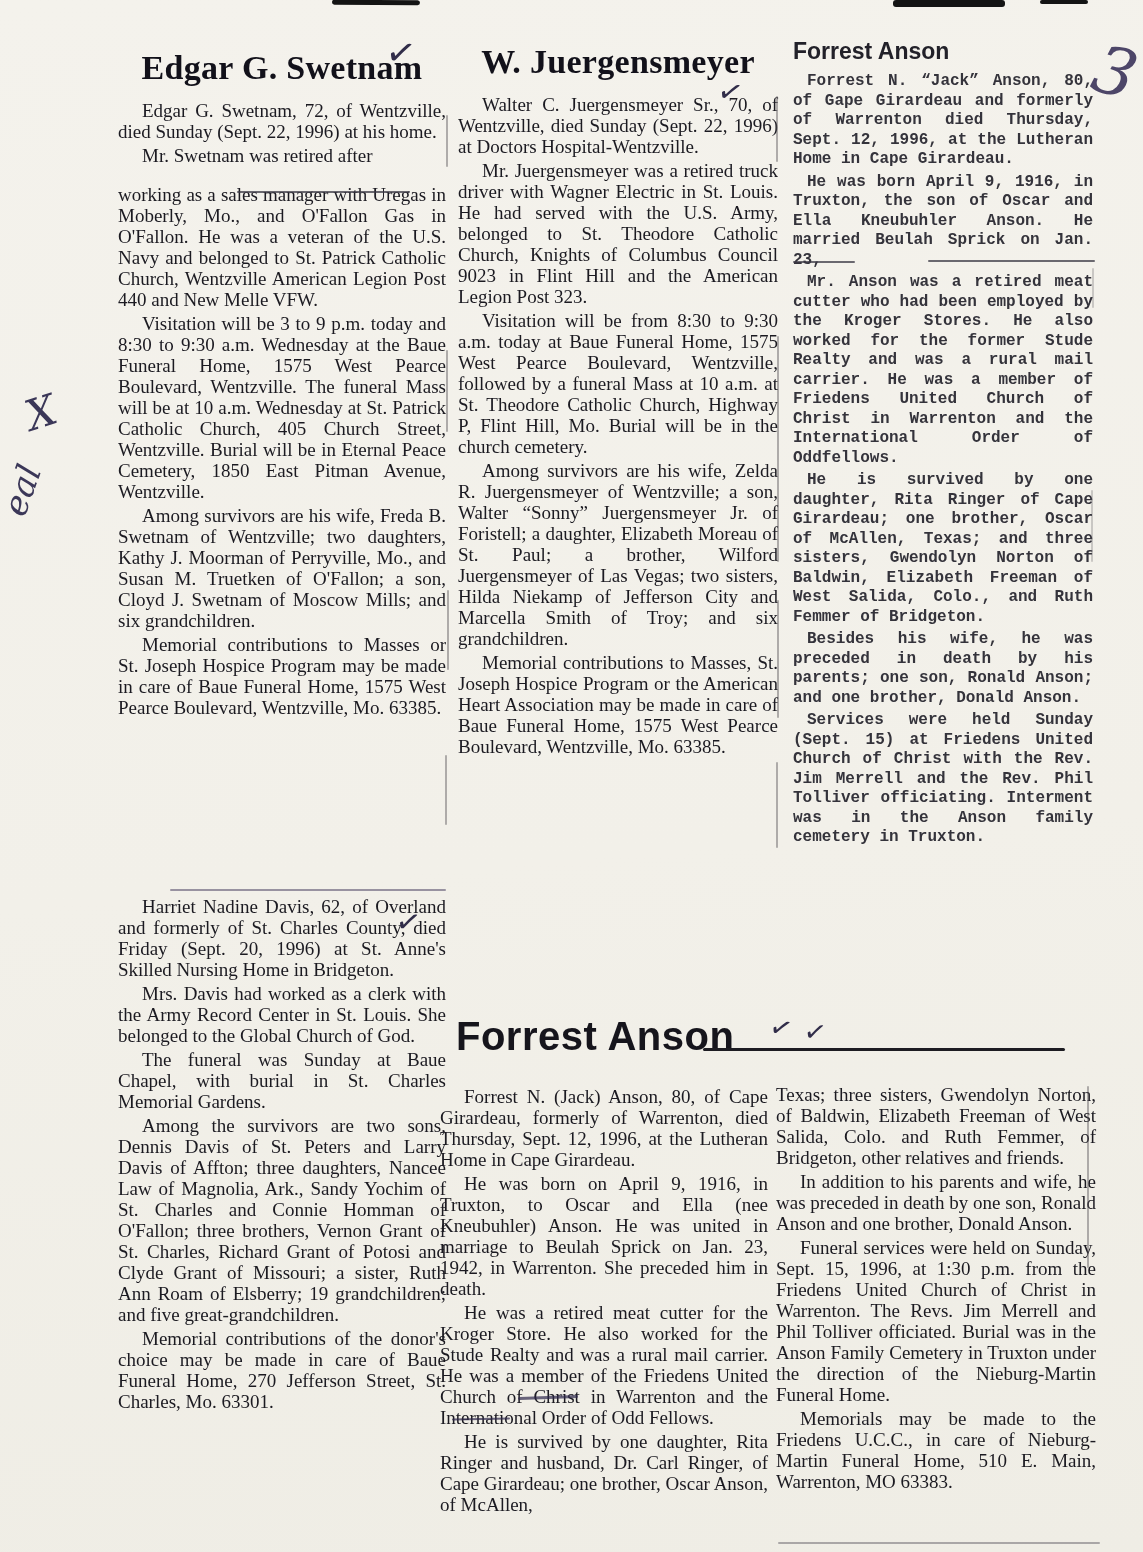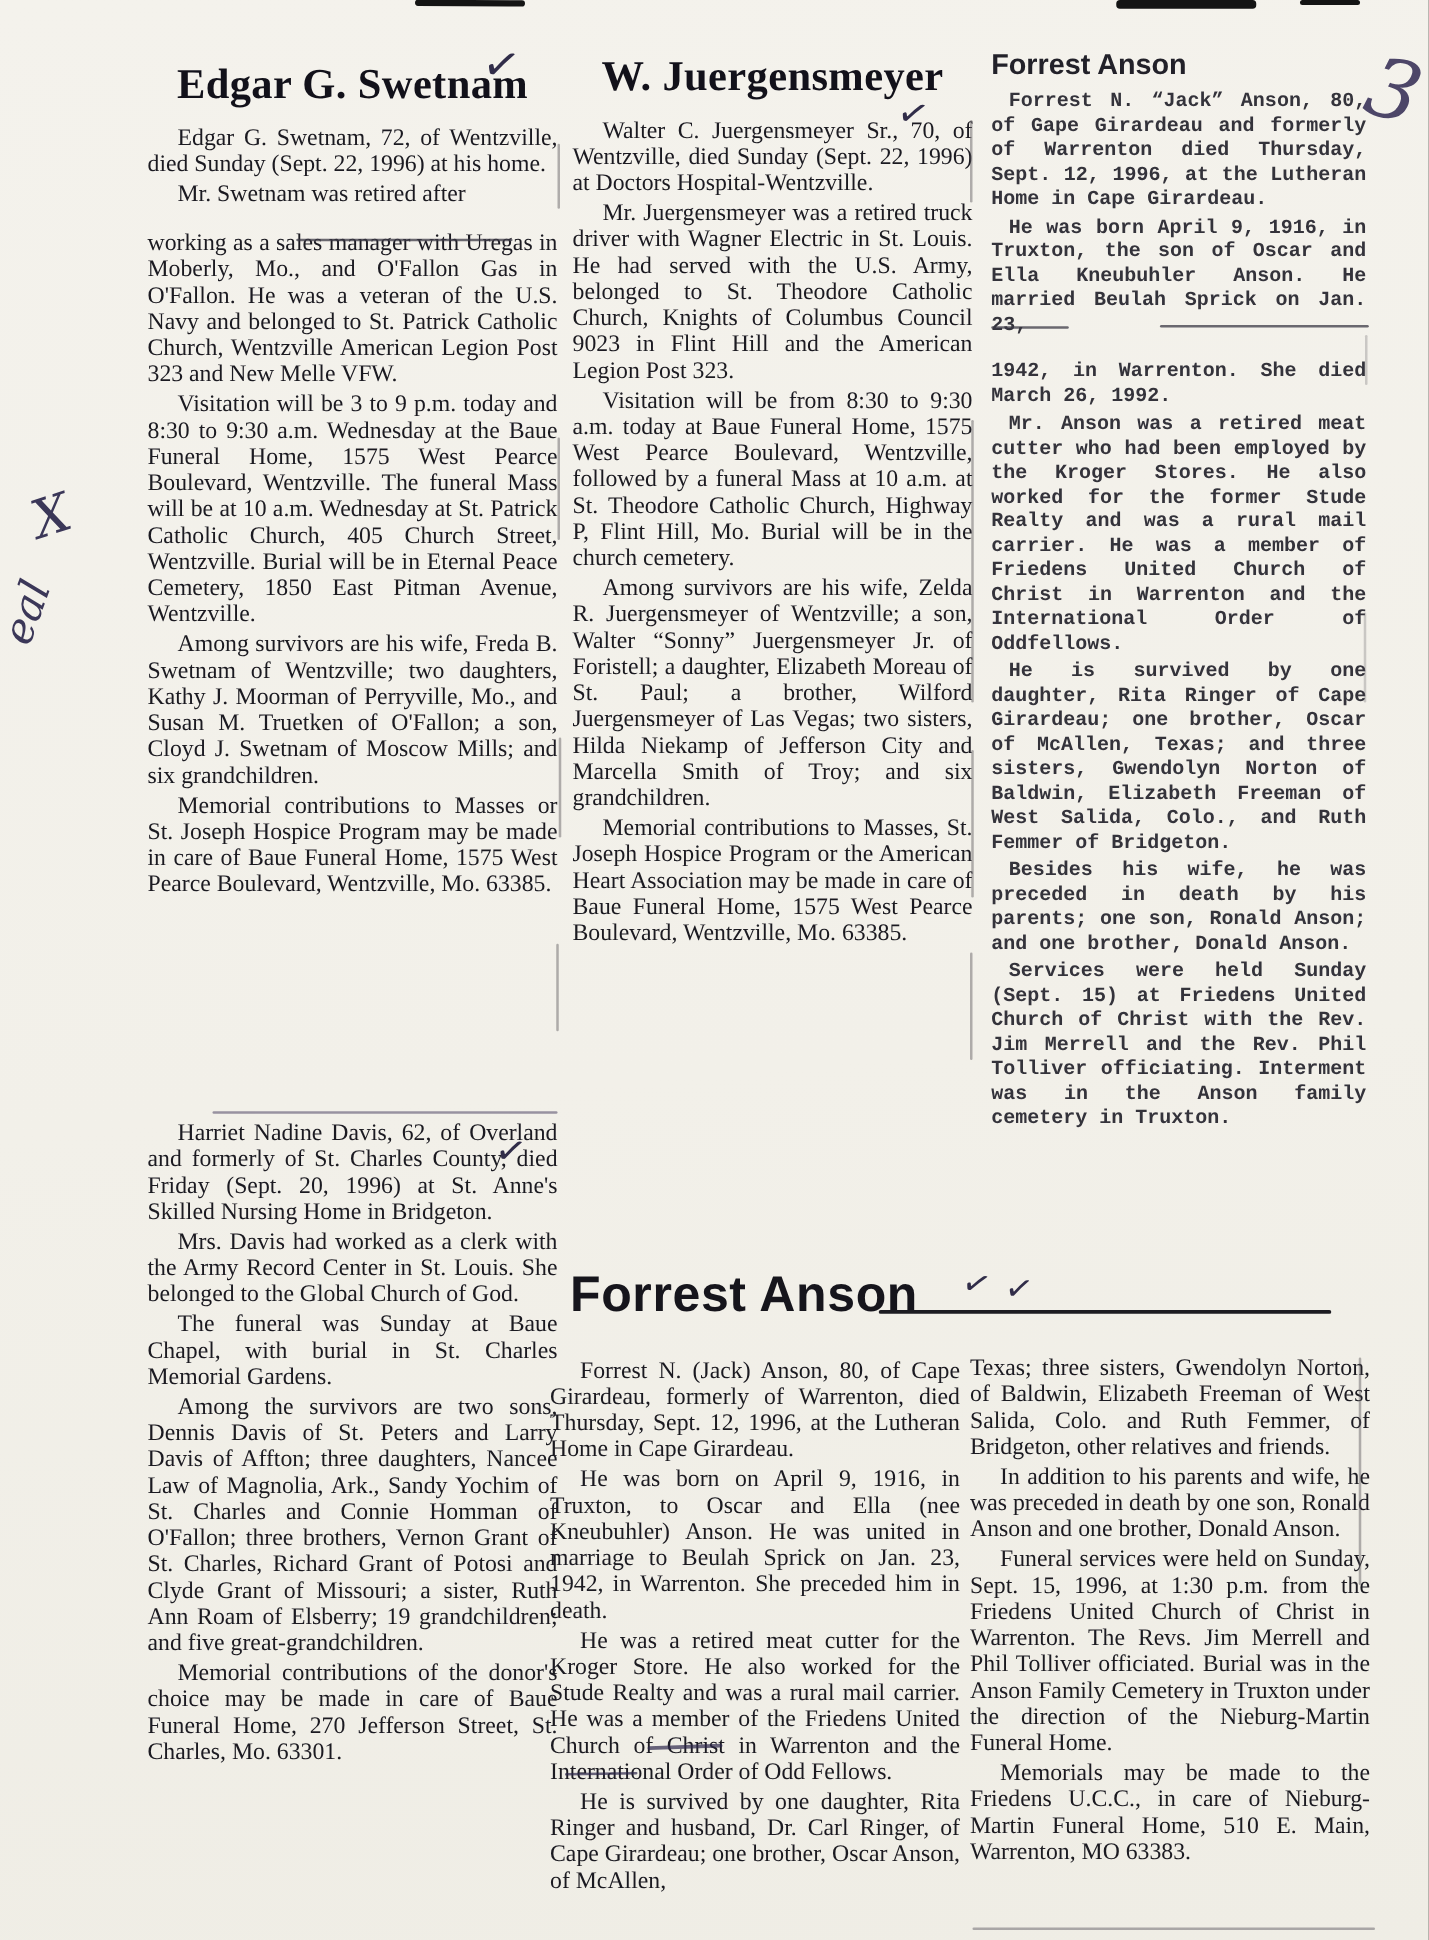--- a/index.html
+++ b/index.html
@@ -56,40 +56,39 @@
 </style>
 </head>
 <body>
 
 <div id="page">
 
   <article class="col serif" style="left:118px;top:50px;width:328px;">
     <h1 class="hl-serif">Edgar G. Swetnam</h1>
     <p>Edgar G. Swetnam, 72, of Wentzville, died Sunday (Sept. 22, 1996) at his home.</p>
     <p class="frag">Mr. Swetnam was retired after</p>
-    <p class="cont gap-top">working as a sales manager with Uregas in Moberly, Mo., and O'Fallon Gas in O'Fallon. He was a veteran of the U.S. Navy and belonged to St. Patrick Catholic Church, Wentzville American Legion Post 323 and New Melle VFW.</p>
+    <p class="cont gap-top">working as a sales manager with Uregas in Moberly, Mo., and O'Fallon Gas in O'Fallon. He was a veteran of the U.S. Navy and belonged to St. Patrick Catholic Church, Wentzville American Legion Post 440 and New Melle VFW.</p>
     <p>Visitation will be 3 to 9 p.m. today and 8:30 to 9:30 a.m. Wednesday at the Baue Funeral Home, 1575 West Pearce Boulevard, Wentzville. The funeral Mass will be at 10 a.m. Wednesday at St. Patrick Catholic Church, 405 Church Street, Wentzville. Burial will be in Eternal Peace Cemetery, 1850 East Pitman Avenue, Wentzville.</p>
     <p>Among survivors are his wife, Freda B. Swetnam of Wentzville; two daughters, Kathy J. Moorman of Perryville, Mo., and Susan M. Truetken of O'Fallon; a son, Cloyd J. Swetnam of Moscow Mills; and six grandchildren.</p>
     <p>Memorial contributions to Masses or St. Joseph Hospice Program may be made in care of Baue Funeral Home, 1575 West Pearce Boulevard, Wentzville, Mo. 63385.</p>
   </article>
 
   <article class="col serif" style="left:458px;top:44px;width:320px;">
     <h1 class="hl-serif">W. Juergensmeyer</h1>
     <p>Walter C. Juergensmeyer Sr., 70, of Wentzville, died Sunday (Sept. 22, 1996) at Doctors Hospital-Wentzville.</p>
     <p>Mr. Juergensmeyer was a retired truck driver with Wagner Electric in St. Louis. He had served with the U.S. Army, belonged to St. Theodore Catholic Church, Knights of Columbus Council 9023 in Flint Hill and the American Legion Post 323.</p>
     <p>Visitation will be from 8:30 to 9:30 a.m. today at Baue Funeral Home, 1575 West Pearce Boulevard, Wentzville, followed by a funeral Mass at 10 a.m. at St. Theodore Catholic Church, Highway P, Flint Hill, Mo. Burial will be in the church cemetery.</p>
     <p>Among survivors are his wife, Zelda R. Juergensmeyer of Wentzville; a son, Walter “Sonny” Juergensmeyer Jr. of Foristell; a daughter, Elizabeth Moreau of St. Paul; a brother, Wilford Juergensmeyer of Las Vegas; two sisters, Hilda Niekamp of Jefferson City and Marcella Smith of Troy; and six grandchildren.</p>
     <p>Memorial contributions to Masses, St. Joseph Hospice Program or the American Heart Association may be made in care of Baue Funeral Home, 1575 West Pearce Boulevard, Wentzville, Mo. 63385.</p>
   </article>
 
   <article class="col sans" style="left:793px;top:40px;width:300px;">
     <h1 class="hl-sans-sm">Forrest Anson</h1>
     <p>Forrest N. “Jack” Anson, 80, of Gape Girardeau and formerly of Warrenton died Thursday, Sept. 12, 1996, at the Lutheran Home in Cape Girardeau.</p>
     <p class="frag">He was born April 9, 1916, in Truxton, the son of Oscar and Ella Kneubuhler Anson. He married Beulah Sprick on Jan. 23,</p>
-    <p class="cont gap-top">1942, in Warrenton. She died March 26, 1992.</p>
     <p>Mr. Anson was a retired meat cutter who had been employed by the Kroger Stores. He also worked for the former Stude Realty and was a rural mail carrier. He was a member of Friedens United Church of Christ in Warrenton and the International Order of Oddfellows.</p>
     <p>He is survived by one daughter, Rita Ringer of Cape Girardeau; one brother, Oscar of McAllen, Texas; and three sisters, Gwendolyn Norton of Baldwin, Elizabeth Freeman of West Salida, Colo., and Ruth Femmer of Bridgeton.</p>
     <p>Besides his wife, he was preceded in death by his parents; one son, Ronald Anson; and one brother, Donald Anson.</p>
     <p>Services were held Sunday (Sept. 15) at Friedens United Church of Christ with the Rev. Jim Merrell and the Rev. Phil Tolliver officiating. Interment was in the Anson family cemetery in Truxton.</p>
   </article>
 
   <article class="col serif" style="left:118px;top:896px;width:328px;">
     <p>Harriet Nadine Davis, 62, of Overland and formerly of St. Charles County, died Friday (Sept. 20, 1996) at St. Anne's Skilled Nursing Home in Bridgeton.</p>
     <p>Mrs. Davis had worked as a clerk with the Army Record Center in St. Louis. She belonged to the Global Church of God.</p>
     <p>The funeral was Sunday at Baue Chapel, with burial in St. Charles Memorial Gardens.</p>

